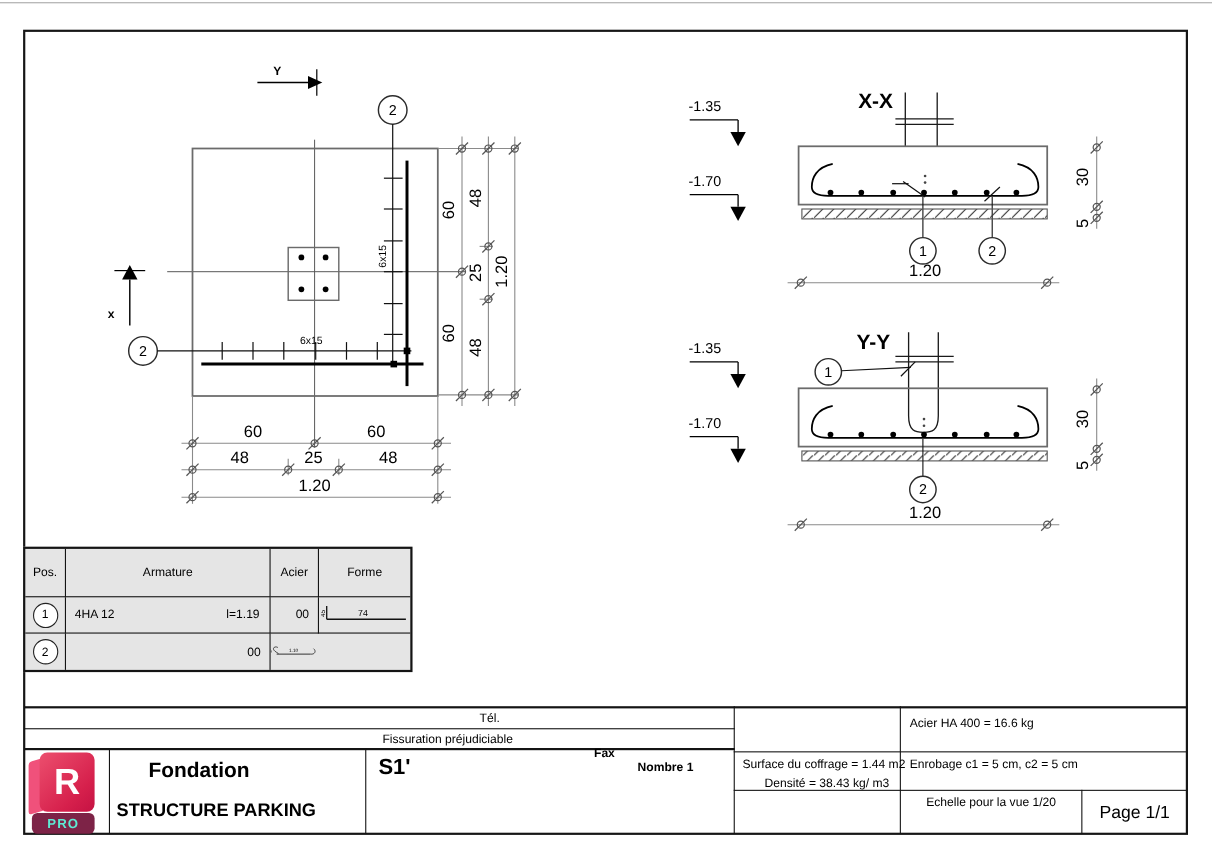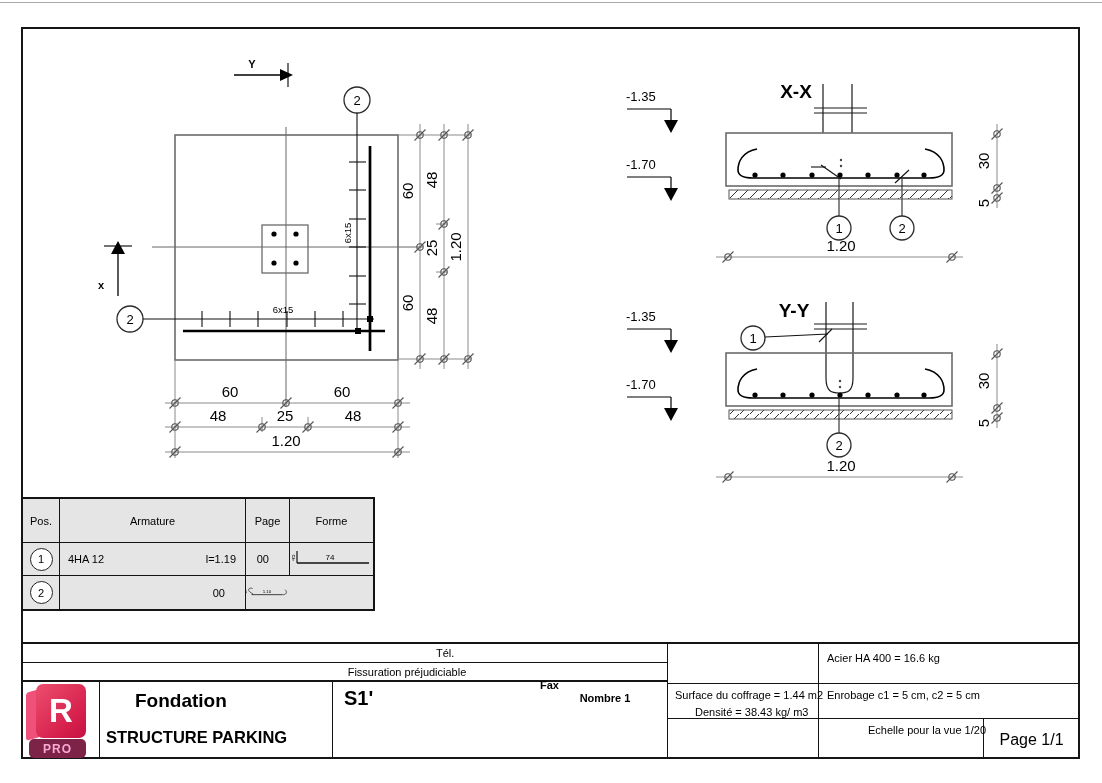--- a/index.html
+++ b/index.html
@@ -19,37 +19,37 @@
   .bubt{font-size:13px;}
   
   .sched{position:absolute;left:21px;top:497px;width:354px;border:2px solid #141414;
          box-sizing:border-box;display:grid;grid-template-columns:37px 186px 44px 83px;
          grid-template-rows:44px 33px 33px;background:#e5e5e5;font-size:11px;}
   .sched .c{border-right:1.4px solid #141414;border-bottom:1.4px solid #141414;
             display:flex;align-items:center;justify-content:center;box-sizing:border-box;}
   .sched .lastcol{border-right:none;}
   .sched .lastrow{border-bottom:none;}
   .sched .arm{justify-content:space-between;padding:0 9px 0 8px;}
-  .sched .codev{justify-content:flex-end;padding-right:20px;}
+  .sched .codev{justify-content:flex-end;padding-right:8px;}
   .posbub{width:21px;height:21px;border-radius:50%;border:1.3px solid #222;
           display:flex;align-items:center;justify-content:center;font-size:11px;background:#fff;}
   
   .tb-line{position:absolute;background:#141414;}
   .tb-text{position:absolute;font-size:11px;white-space:nowrap;}
   .b{font-weight:bold;}
   .logo{position:absolute;left:24px;top:682px;width:74px;height:76px;}
   .logo .side{position:absolute;left:2px;top:9px;width:13px;height:48px;background:#f0517b;
               transform:skewY(-16deg);border-radius:3px 0 0 3px;}
   .logo .front{position:absolute;left:12px;top:2px;width:50px;height:54px;border-radius:7px;
                background:linear-gradient(135deg,#ec4f6e 0%,#d6204c 70%,#c51243 100%);
                display:flex;align-items:center;justify-content:center;
                color:#fff;font-size:33px;font-weight:bold;}
   .logo .pro{position:absolute;left:5px;top:57px;width:57px;height:19px;border-radius:5px;
              background:#7d2347;display:flex;align-items:center;justify-content:center;
-             color:#f9a8d4;font-size:12px;font-weight:bold;letter-spacing:1px;}
+             color:#5eead4;font-size:12px;font-weight:bold;letter-spacing:1px;}
 </style>
 </head>
 <body>
 
 <div class="page">
   <div class="topline"></div>
   <div class="sheet"></div>
 
   <svg width="1102" height="783" viewBox="0 0 1102 783">
     <defs>
@@ -280,21 +280,21 @@
       <use href="#dm" x="997" y="418"></use>
       <text class="dimtxt" x="841" y="471" text-anchor="middle">1.20</text>
       <text class="dimtxt" transform="translate(989,381) rotate(-90)" text-anchor="middle">30</text>
       <text class="dimtxt" transform="translate(989,423) rotate(-90)" text-anchor="middle">5</text>
     </g>
   </svg>
 
   <div class="sched">
     <div class="c">Pos.</div>
     <div class="c">Armature</div>
-    <div class="c">Page</div>
+    <div class="c">Acier</div>
     <div class="c lastcol">Forme</div>
 
     <div class="c">
       <div class="posbub">1</div>
     </div>
     <div class="c arm">
       <span>4HA 12</span>
       <span>l=1.19</span>
     </div>
     <div class="c codev">00</div>
@@ -350,16 +350,16 @@
 
     <div class="tb-text b" style="left:106px;top:690px;font-size:19px;margin-left:29px;">Fondation</div>
     <div class="tb-text b" style="left:106px;top:728px;font-size:16.5px;">STRUCTURE PARKING</div>
     <div class="tb-text b" style="left:344px;top:687px;font-size:20px;">S1'</div>
     <div class="tb-text b" style="left:555px;top:692px;width:100px;text-align:center;">Nombre 1</div>
 
     <div class="tb-text" style="left:827px;top:652px;">Acier HA 400 = 16.6 kg</div>
     <div class="tb-text" style="left:675px;top:689px;">Surface du coffrage = 1.44 m2</div>
     <div class="tb-text" style="left:675px;top:706px;padding-left:20px;">Densité = 38.43 kg/ m3</div>
     <div class="tb-text" style="left:827px;top:689px;">Enrobage  c1 = 5 cm,  c2 = 5 cm</div>
-    <div class="tb-text" style="left:850px;top:724px;padding-left:18px;">Echelle pour la vue 1/20</div>
+    <div class="tb-text" style="left:824px;top:724px;padding-left:18px;">Echelle pour la vue 1/20</div>
     <div class="tb-text" style="left:983px;top:731px;width:97px;text-align:center;font-size:16px;">Page 1/1</div>
   </div>
 </div>
 
 </body></html>

